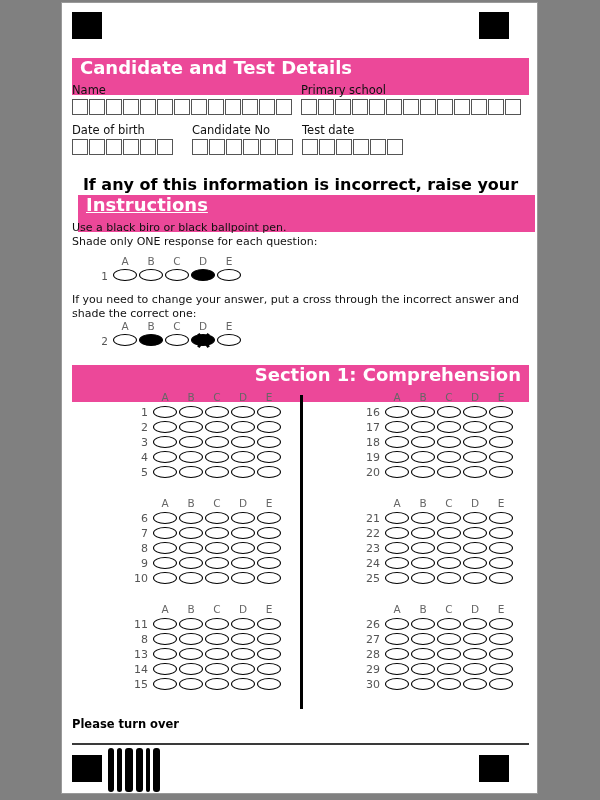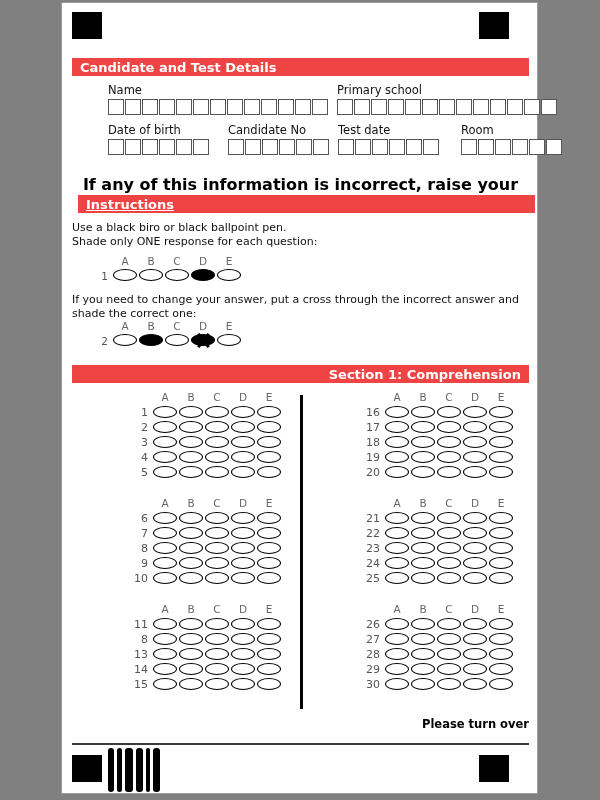--- a/index.html
+++ b/index.html
@@ -45,36 +45,36 @@
     width: 457px;
     text-align: center;
     font-size: 13.5px;
     font-weight: bold;
     line-height: 17px;
     color: #000;
   }
 
   
   .bar {
-    background: #ef4444;
+    background: #ec4899;
     color: #fff;
-    font-size: 13px;
+    font-size: 18px;
     font-weight: bold;
     padding: 3px 8px 4px 8px;
     box-sizing: border-box;
-    height: 18px;
+    height: 37px;
     line-height: 14px;
   }
 
   .sec-candidate { position: absolute; left: 10px; top: 55px;  width: 457px; }
   .sec-instr     { position: absolute; left: 16px; top: 192px; width: 457px; text-decoration: underline; }
   .sec-section1  { position: absolute; left: 10px; top: 362px; width: 457px; text-align: right; }
 
   
-  .fields { position: absolute; left: 10px; top: 80px; width: 457px; margin-left: 36px; }
+  .fields { position: absolute; left: 10px; top: 80px; width: 457px; }
   .field-label {
     font-size: 11.5px;
     color: #111;
     line-height: 14px;
     margin-bottom: 2px;
     white-space: nowrap;
   }
   .boxrow { display: flex; gap: 1px; }
   .box {
     width: 16px;
@@ -205,21 +205,21 @@
     padding-right: 4px;
     font-size: 11px;
     color: #555;
   }
 
   .turnover {
     position: absolute;
     left: 10px;
     top: 714px;
     width: 457px;
-    text-align: right;
+    text-align: left;
     font-size: 11.5px;
     font-weight: bold;
     color: #000;
   }
 
   
   .foot-rule {
     position: absolute;
     left: 10px;
     top: 740px;
@@ -322,31 +322,20 @@
             <div class="box"></div>
             <div class="box"></div>
             <div class="box"></div>
             <div class="box"></div>
             <div class="box"></div>
             <div class="box"></div>
           </div>
       </div>
       <div class="grp" style="width:123px">
         <div class="field-label">Test date</div>
-        <div class="boxrow">
-            <div class="box"></div>
-            <div class="box"></div>
-            <div class="box"></div>
-            <div class="box"></div>
-            <div class="box"></div>
-            <div class="box"></div>
-          </div>
-      </div>
-      <div class="grp">
-        <div class="field-label">Room</div>
         <div class="boxrow">
             <div class="box"></div>
             <div class="box"></div>
             <div class="box"></div>
             <div class="box"></div>
             <div class="box"></div>
             <div class="box"></div>
           </div>
       </div>
     </div>

